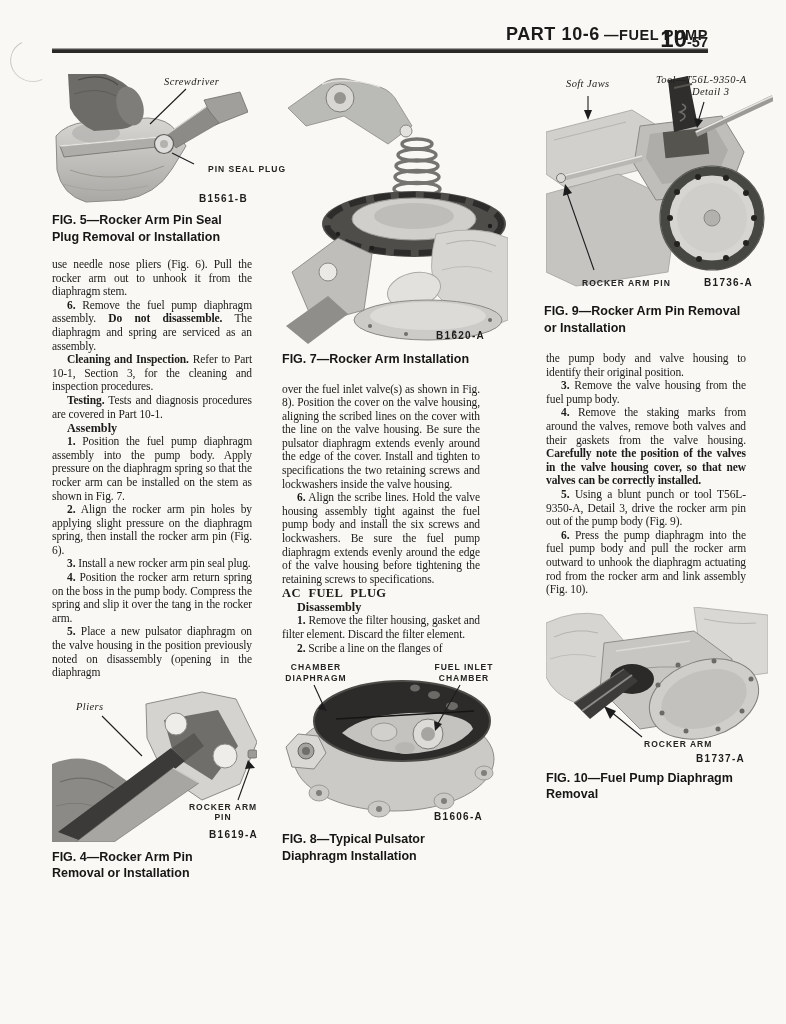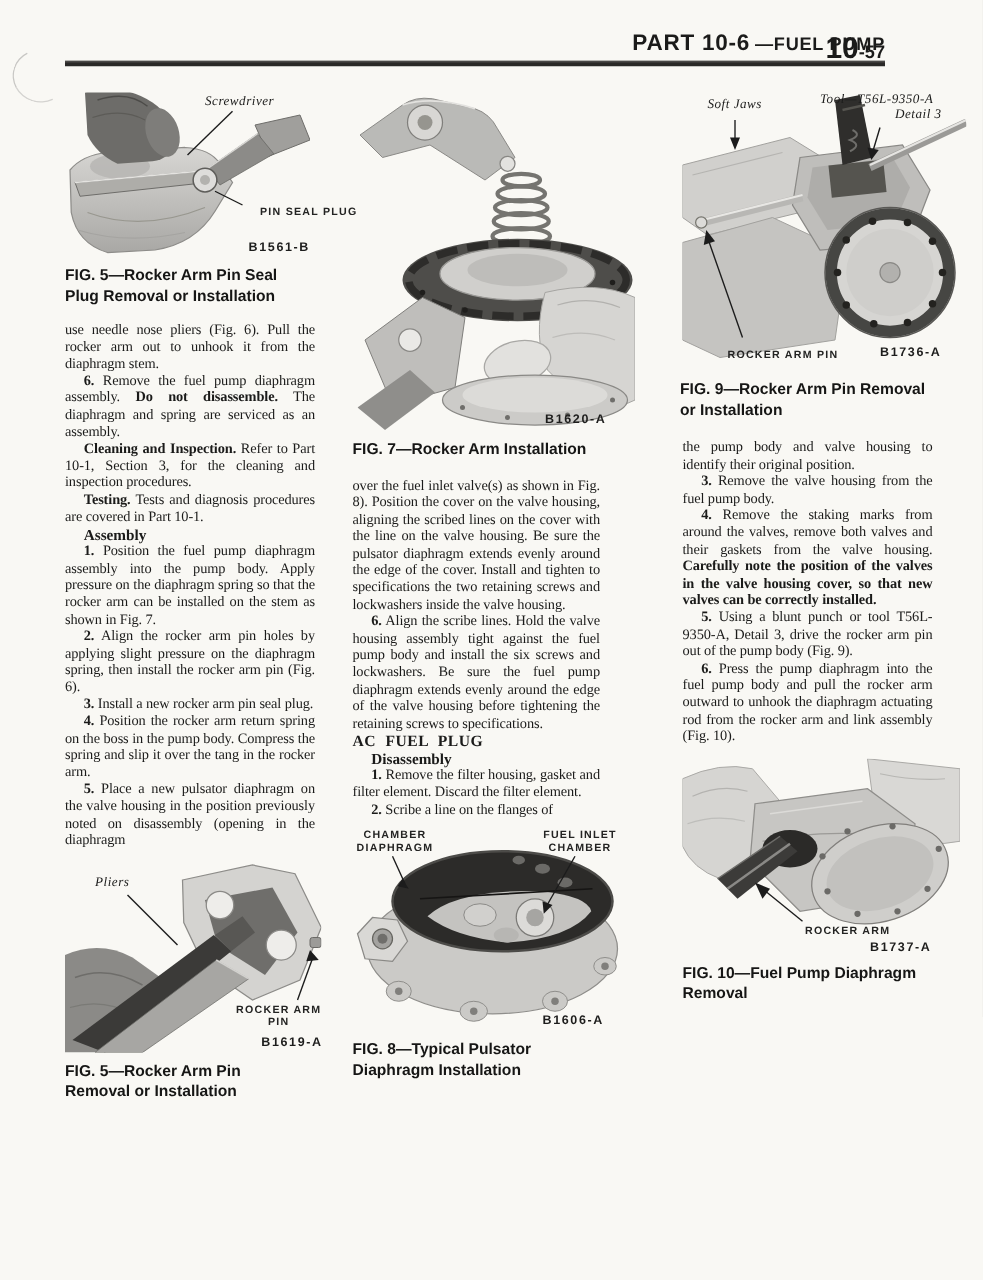--- a/index.html
+++ b/index.html
@@ -130,21 +130,21 @@
           <line x1="186" y1="110" x2="199" y2="74" stroke="#1c1c1c" stroke-width="1.1"></line>
           <polygon points="196,70 203,78 193,79" fill="#1c1c1c"></polygon>
         </svg>
         <span class="lbl-it" style="left:24px;top:11px;">Pliers</span>
         <div class="lbl-2line" style="left:136px;top:112px;width:70px;">
           <span>ROCKER ARM</span><br>
           <span>PIN</span>
         </div>
         <span class="lbl-code" style="left:157px;top:139px;">B1619-A</span>
       </div>
-      <figcaption class="cap" style="margin-top:7px;width:190px;">FIG. 5—Rocker Arm Pin Removal or Installation</figcaption>
+      <figcaption class="cap" style="margin-top:7px;width:190px;">FIG. 4—Rocker Arm Pin Removal or Installation</figcaption>
     </figure>
   </div>
 
   <div class="col" id="col2">
     <figure class="fig">
       <div class="art" style="width:222px;height:270px;margin-left:4px;">
         <svg viewBox="0 0 222 270" width="222" height="270">
           <path d="M2,34 L36,10 Q46,3 60,5 L94,13 Q106,17 112,29 L126,52 L102,70 L58,42 L20,52 Z" fill="#babab7" stroke="#8a8986" stroke-width="0.8"></path>
           <path d="M36,10 Q60,2 94,13" stroke="#e2e1de" stroke-width="1.4" fill="none"></path>
           <circle cx="54" cy="24" r="14" fill="#d8d7d4" stroke="#7f7e7b" stroke-width="1"></circle>
@@ -275,21 +275,21 @@
           </g>
           <line x1="48" y1="196" x2="20" y2="116" stroke="#1c1c1c" stroke-width="1.1"></line>
           <polygon points="17,122 19,110 26,119" fill="#1c1c1c"></polygon>
           <line x1="42" y1="22" x2="42" y2="40" stroke="#1c1c1c" stroke-width="1.1"></line>
           <polygon points="38,36 42,46 46,36" fill="#1c1c1c"></polygon>
           <line x1="158" y1="28" x2="152" y2="48" stroke="#1c1c1c" stroke-width="1.1"></line>
           <polygon points="148,44 151,54 157,46" fill="#1c1c1c"></polygon>
         </svg>
         <span class="lbl-it" style="left:20px;top:4px;">Soft Jaws</span>
         <span class="lbl-it" style="left:110px;top:0;">Tool—T56L-9350-A</span>
-        <span class="lbl-it" style="left:146px;top:12px;padding-left:24px;">Detail 3</span>
+        <span class="lbl-it" style="left:146px;top:12px;">Detail 3</span>
         <span class="lbl-caps" style="left:4px;top:204px;">ROCKER ARM PIN</span>
         <span class="lbl-code" style="left:158px;top:203px;">B1736-A</span>
       </div>
       <figcaption class="cap" style="margin-top:11px;width:200px;margin-left:-2px;">FIG. 9—Rocker Arm Pin Removal or Installation</figcaption>
     </figure>
 
     <div class="txt" style="margin-top:16px;">
         <p class="blk-para noindent">the pump body and valve housing to identify their original position.</p>
         <p class="blk-para"><b>3.</b> Remove the valve housing from the fuel pump body.</p>
         <p class="blk-para"><b>4.</b> Remove the staking marks from around the valves, remove both valves and their gaskets from the valve housing. <b>Carefully note the position of the valves in the valve housing cover, so that new valves can be correctly installed.</b></p>

